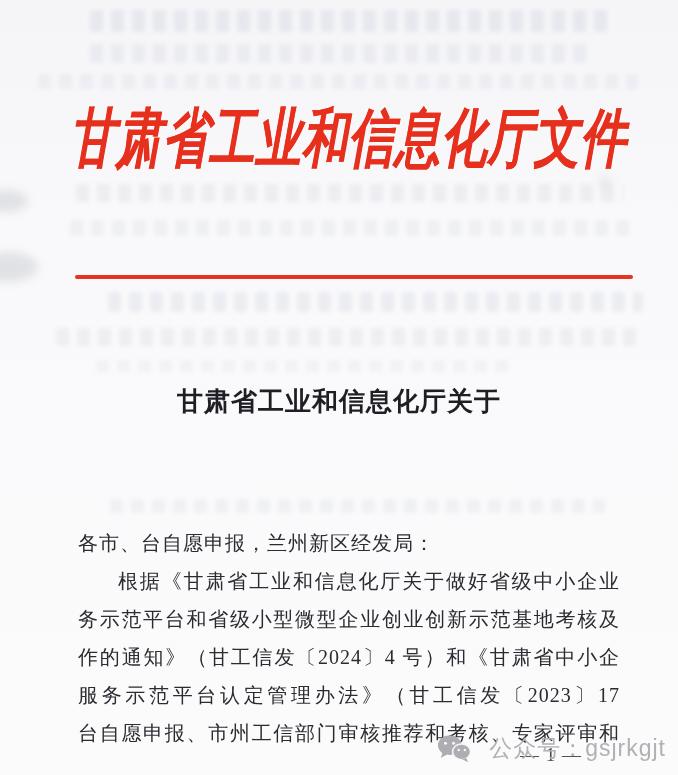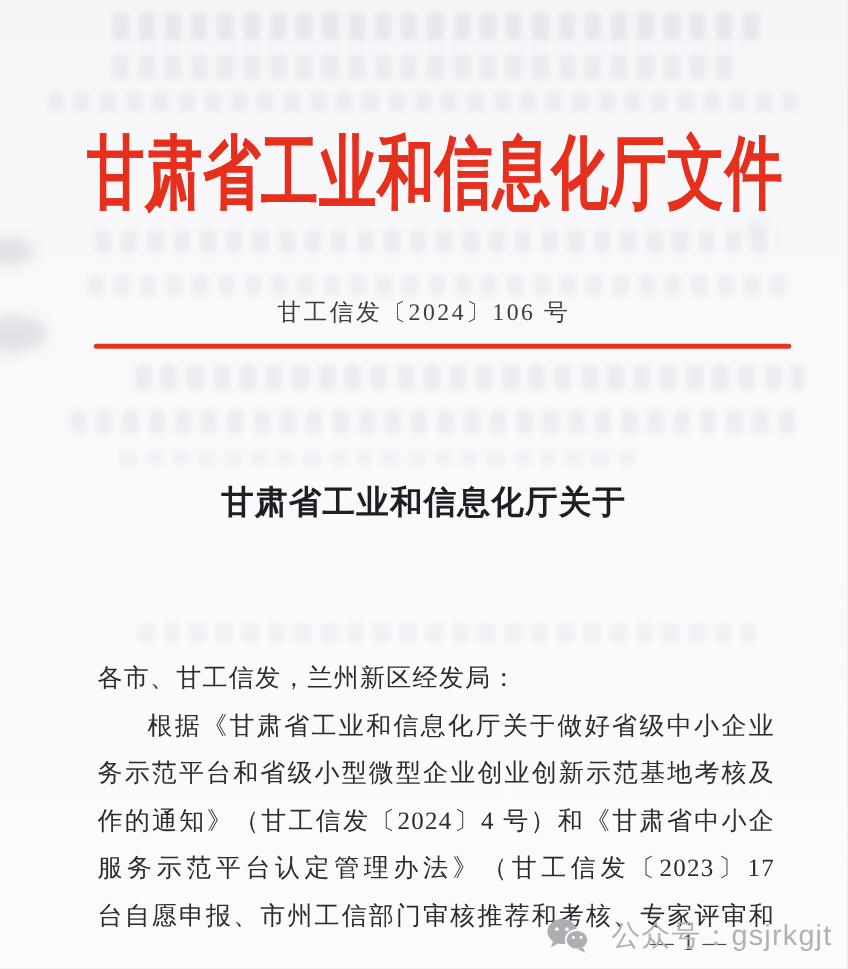--- a/index.html
+++ b/index.html
@@ -45,20 +45,21 @@
   .s1 { left: -14px; top: 190px; width: 42px; height: 22px; }
   .s2 { left: -20px; top: 252px; width: 58px; height: 30px; }
   .s3 { left: 598px; top: 176px; width: 14px; height: 12px; opacity: .35; }
 
   
   .letterhead {
     position: absolute;
     left: 0; top: 96px;
     width: 615px;
     text-align: right;
+    font-style: italic;
   }
   .letterhead-text {
     display: inline-block;
     font-size: 57px;
     font-weight: 700;
     color: #e6301d;
     white-space: nowrap;
     letter-spacing: 1px;
     transform: scaleX(0.80) scaleY(1.12);
     transform-origin: center top;
@@ -161,30 +162,29 @@
   <div class="bleed-row b8"></div>
   <div class="bleed-row b9"></div>
   <div class="smudge s1"></div>
   <div class="smudge s2"></div>
   <div class="smudge s3"></div>
 
   <div class="letterhead">
     <span class="letterhead-text">甘肃省工业和信息化厅文件</span>
   </div>
 
-  <div class="doc-number">甘工信发〔2024〕106 号</div>
 
   <div class="red-rule"></div>
 
   <div class="title-block">
     <div>甘肃省工业和信息化厅关于</div>
   </div>
 
   <div class="body-block">
-    <div class="body-line">各市、甘工信发，兰州新区经发局：</div>
+    <div class="body-line">各市、台自愿申报，兰州新区经发局：</div>
     <div class="body-line justify indent">根据《甘肃省工业和信息化厅关于做好省级中小企业公共服</div>
     <div class="body-line justify">务示范平台和省级小型微型企业创业创新示范基地考核及申报工</div>
     <div class="body-line justify">作的通知》（甘工信发〔2024〕4 号）和《甘肃省中小企业公共</div>
     <div class="body-line justify">服务示范平台认定管理办法》（甘工信发〔2023〕17 号），经平</div>
     <div class="body-line justify">台自愿申报、市州工信部门审核推荐和考核、专家评审和公示等</div>
   </div>
 
   <div class="page-number">— 1 —</div>
 
   <div class="watermark">

